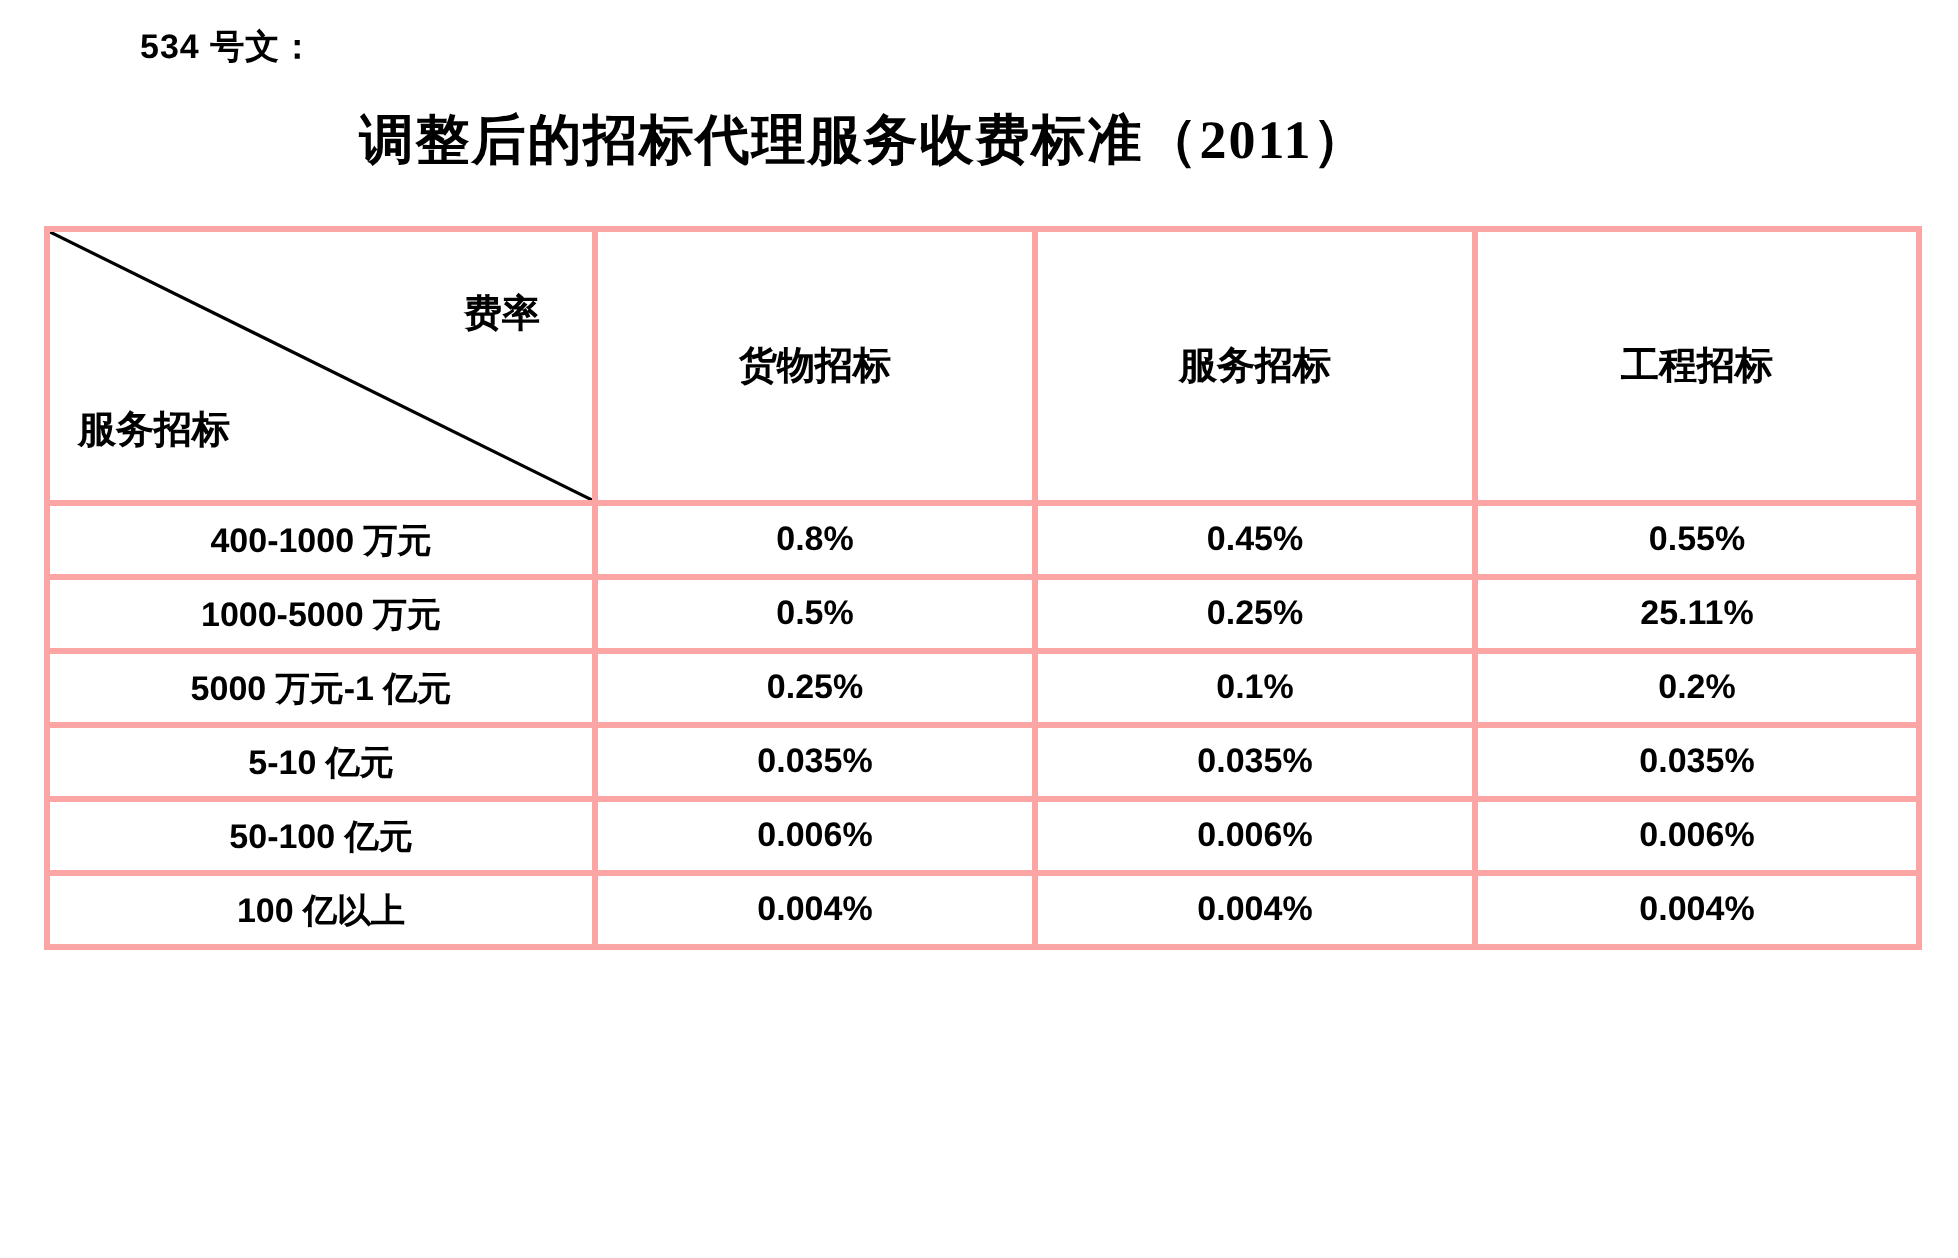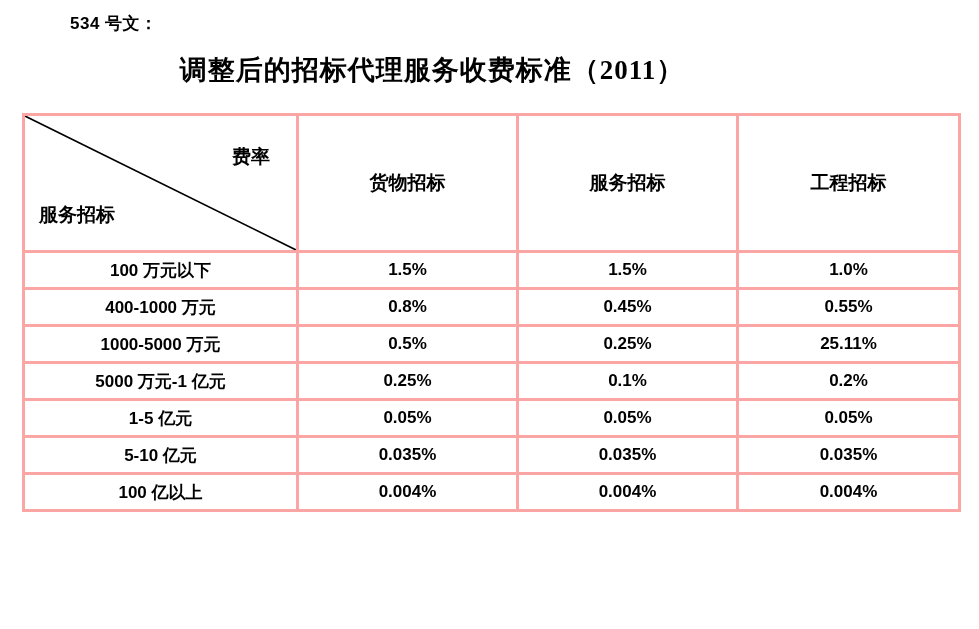--- a/index.html
+++ b/index.html
@@ -117,54 +117,48 @@
           </svg>
           <span class="lbl-rate">费率</span>
           <span class="lbl-amount">服务招标</span>
         </td>
         <td class="header-cell">货物招标</td>
         <td class="header-cell">服务招标</td>
         <td class="header-cell">工程招标</td>
       </tr>
 
       <tr>
-        <td class="row-label">100 万元以下</td>
-        <td>1.5%</td>
-        <td>1.5%</td>
-        <td>1.0%</td>
-      </tr>
-      <tr>
         <td class="row-label">400-1000 万元</td>
         <td>0.8%</td>
         <td>0.45%</td>
         <td>0.55%</td>
       </tr>
       <tr>
         <td class="row-label">1000-5000 万元</td>
         <td>0.5%</td>
         <td>0.25%</td>
         <td>25.11%</td>
       </tr>
       <tr>
         <td class="row-label">5000 万元-1 亿元</td>
         <td>0.25%</td>
         <td>0.1%</td>
         <td>0.2%</td>
       </tr>
       <tr>
-        <td class="row-label">1-5 亿元</td>
-        <td>0.05%</td>
-        <td>0.05%</td>
-        <td>0.05%</td>
-      </tr>
-      <tr>
         <td class="row-label">5-10 亿元</td>
         <td>0.035%</td>
         <td>0.035%</td>
         <td>0.035%</td>
+      </tr>
+      <tr>
+        <td class="row-label">50-100 亿元</td>
+        <td>0.006%</td>
+        <td>0.006%</td>
+        <td>0.006%</td>
       </tr>
       <tr>
         <td class="row-label">100 亿以上</td>
         <td>0.004%</td>
         <td>0.004%</td>
         <td>0.004%</td>
       </tr>
     </tbody>
   </table>
 </div>

